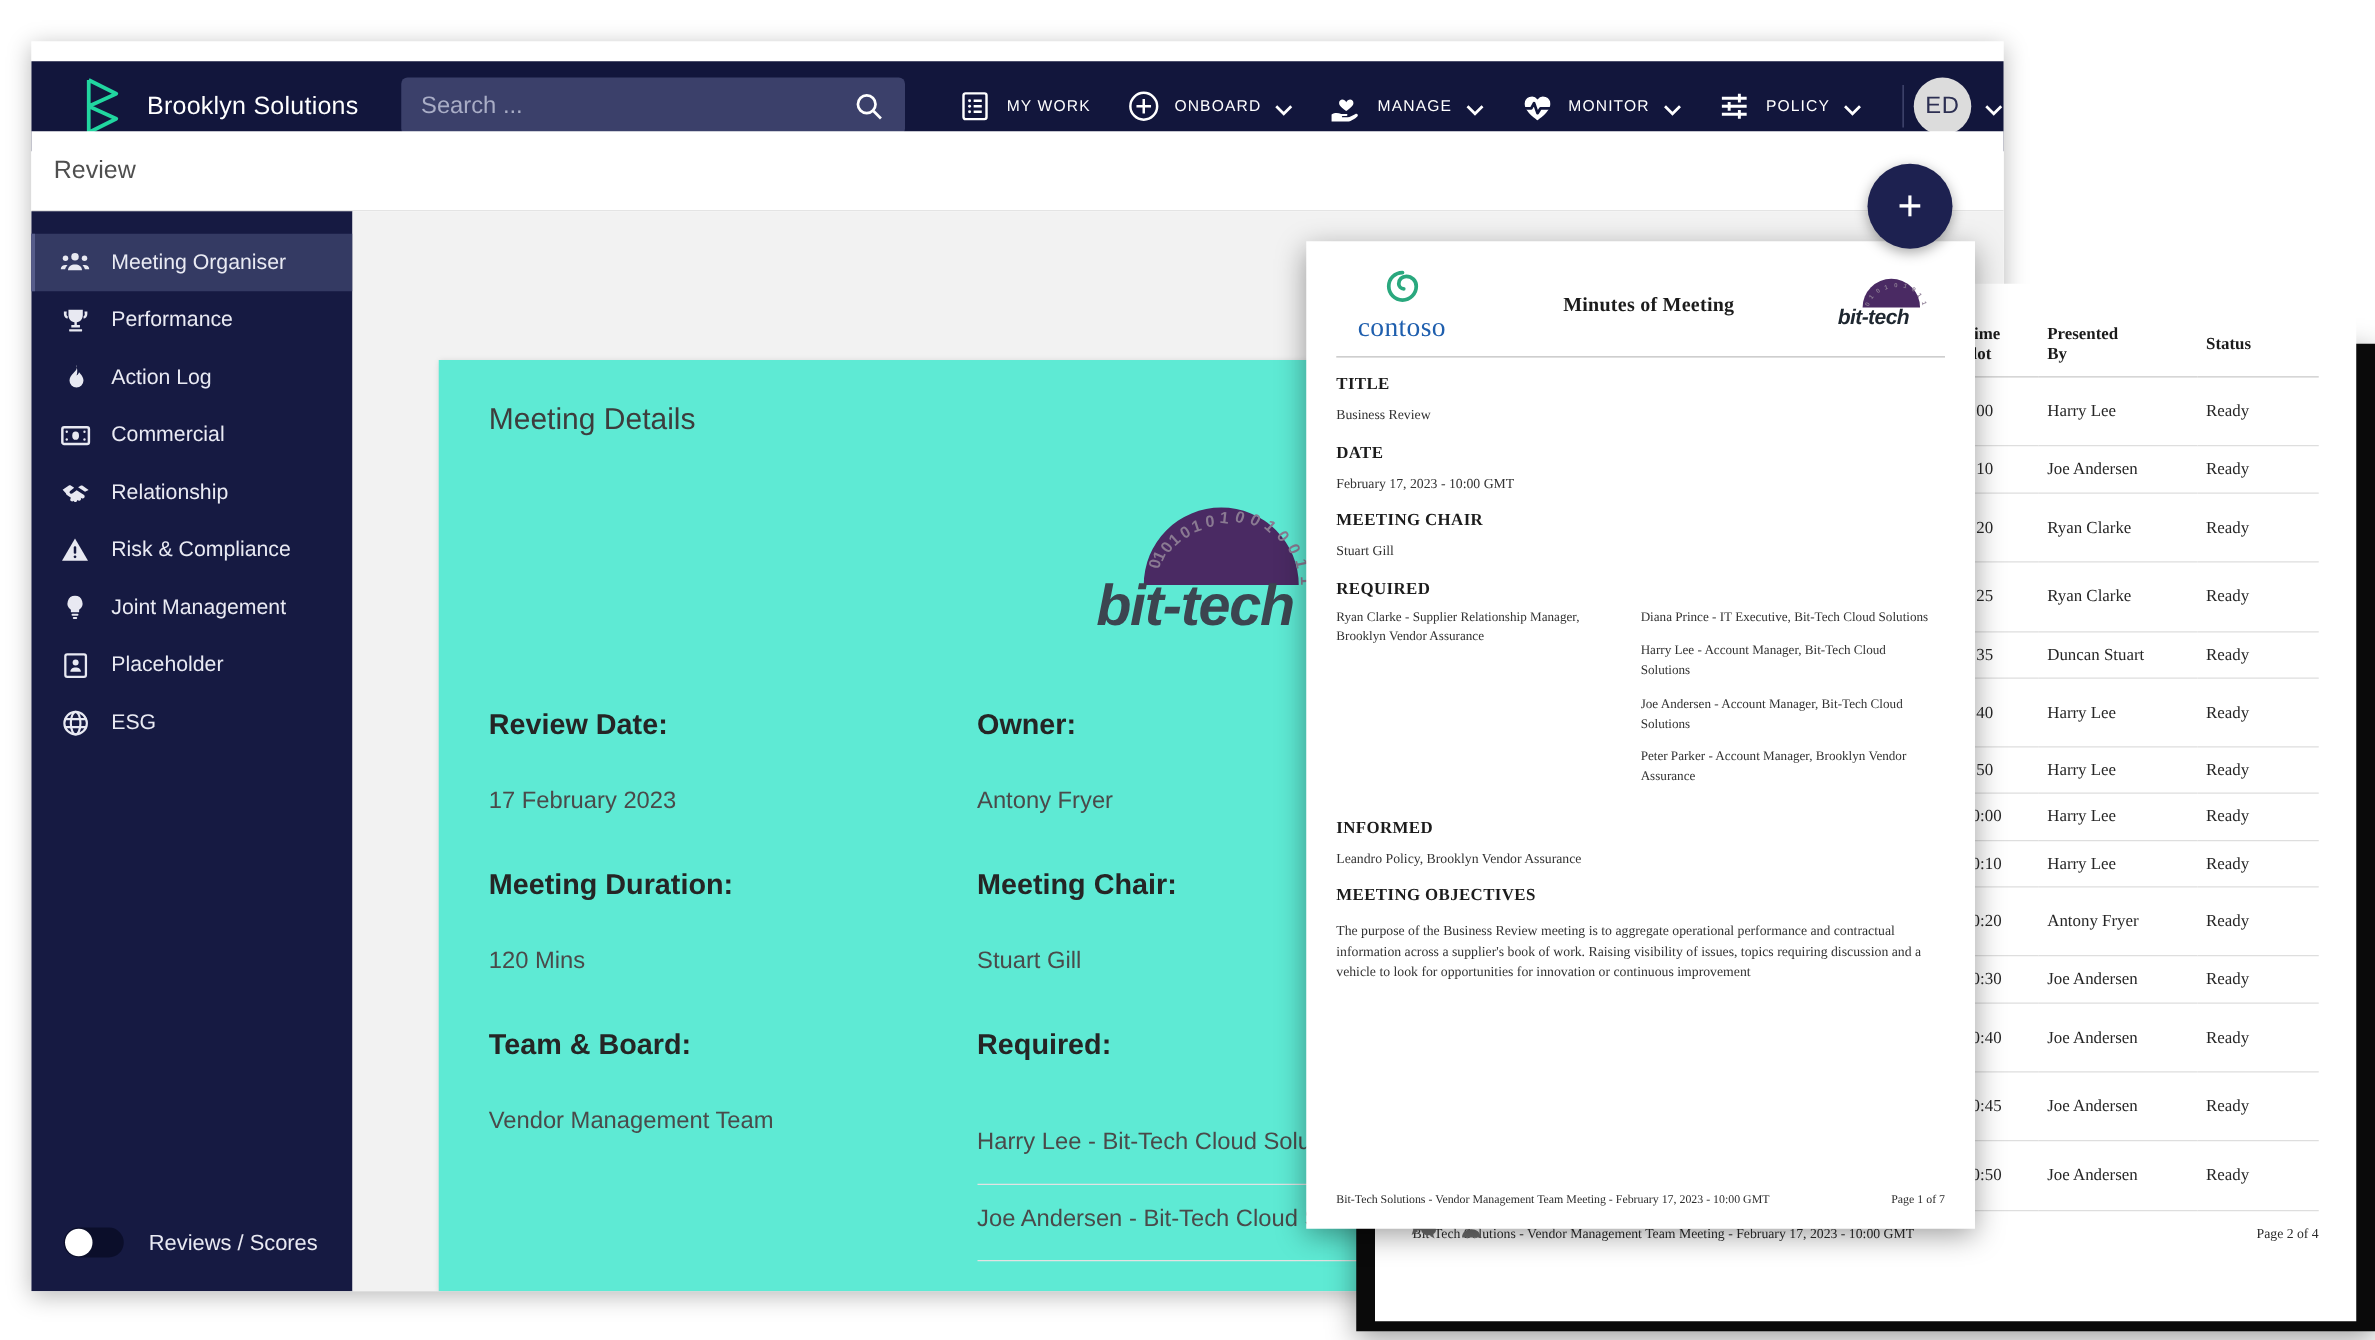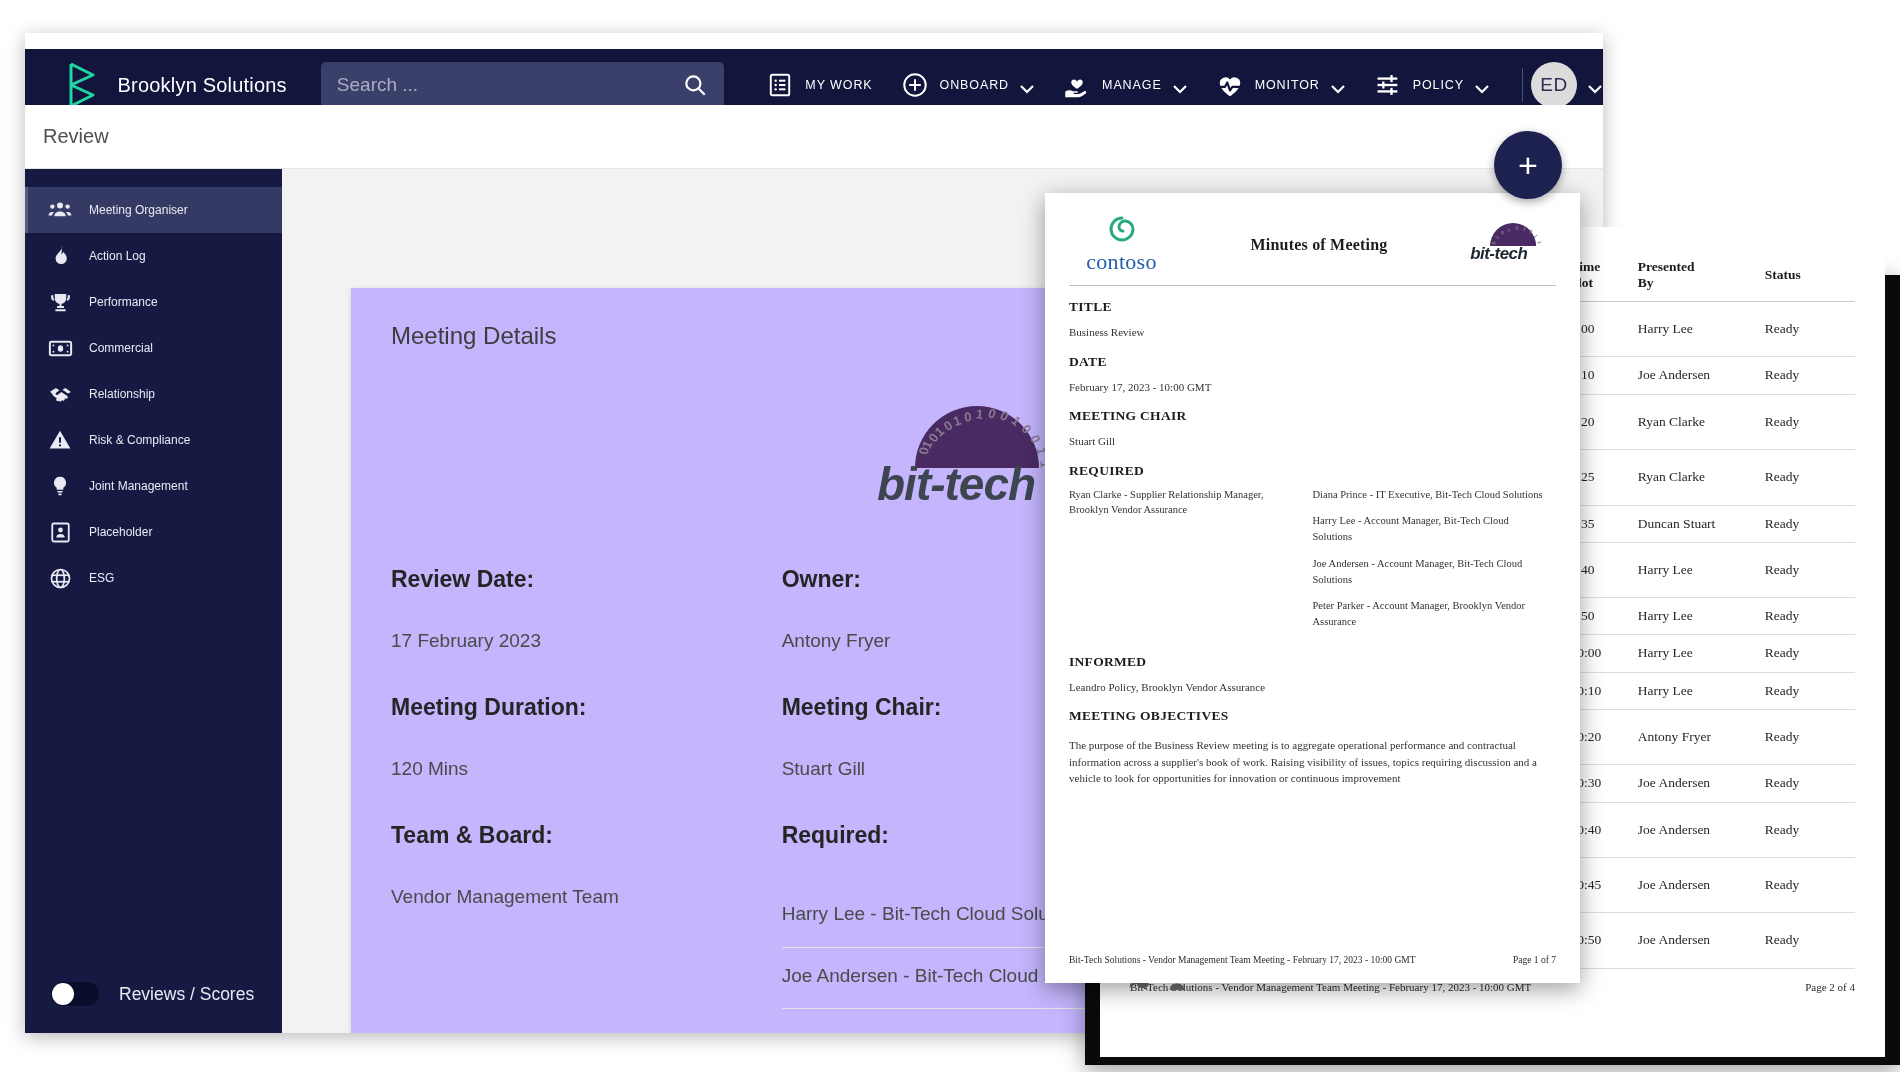--- a/index.html
+++ b/index.html
@@ -54,36 +54,36 @@
     position:absolute; left:0; top:136px; width:257px; height:864px;
     background:#161a42; color:#d7d9e6;
     display:flex; flex-direction:column;
   }
   .side-top{ padding-top:18px; flex:1; }
   .side-item{
     height:46px; display:flex; align-items:center; padding-left:22px; cursor:pointer;
   }
   .side-item.active{ background:#343a63; border-left:3px solid #565c8a; padding-left:19px; }
   .side-ico{ width:26px; height:26px; display:flex; align-items:center; justify-content:center; color:#e8e9f2; flex:0 0 26px; }
-  .side-label{ margin-left:16px; font-size:12px; color:#e9eaf3; white-space:nowrap; }
+  .side-label{ margin-left:16px; font-size:17px; color:#e9eaf3; white-space:nowrap; }
   .side-bottom{ height:78px; display:flex; align-items:center; padding-left:26px; }
   .toggle{
     width:48px; height:24px; border-radius:12px; background:#0b0e2a; position:relative; flex:0 0 48px; cursor:pointer;
   }
   .toggle .knob{ position:absolute; left:1px; top:1px; width:22px; height:22px; border-radius:50%; background:#fff; }
   .toggle-label{ margin-left:20px; font-size:17.5px; color:#e9eaf3; white-space:nowrap; }
 
   
   .content{
     position:absolute; left:257px; top:136px; width:1321px; height:864px;
     background:#f2f2f2;
   }
   .detail-card{
     position:absolute; left:69px; top:119px; width:1252px; height:745px;
-    background:#c4b5fd; box-shadow:0 1px 5px rgba(0,0,0,.13);
+    background:#5eead4; box-shadow:0 1px 5px rgba(0,0,0,.13);
     padding:34px 40px;
   }
   .card-title{ font-size:24px; color:#3d3d3d; font-weight:400; }
   .bt-logo-wrap{ display:flex; justify-content:center; margin-top:42px; }
   .fields{ display:grid; grid-template-columns:1fr 1fr 1fr; margin-top:46px; row-gap:0; }
   .f-label{ font-size:23px; font-weight:bold; color:#252525; padding-bottom:26px; }
   .f-value{ font-size:19px; color:#4a4a4a; padding-bottom:42px; }
   .req-list{ font-size:19px; color:#4a4a4a; }
   .req-row{ padding:14px 0 18px 0; border-bottom:1px solid #e2e2e2; line-height:1.5; }
 
@@ -283,36 +283,36 @@
                 <path d="M0.6 17.4c0-2.2 1.7-3.4 3.8-3.4.6 0 1.1.1 1.6.3-1 .8-1.7 1.9-1.9 3.1z"></path>
               <circle cx="19.6" cy="8.6" r="2.2"></circle>
                 <path d="M23.4 17.4c0-2.2-1.7-3.4-3.8-3.4-.6 0-1.1.1-1.6.3 1 .8 1.7 1.9 1.9 3.1z"></path>
             </svg>
           </span>
           <span class="side-label">Meeting Organiser</span>
         </div>
 
         <div class="side-item">
           <span class="side-ico">
-            <svg width="22" height="22" viewBox="0 0 24 24" fill="#e8e9f2">
-              <path d="M13.6 1.5c.6 3.4-1.4 4.9-2.9 6.6-1.6 1.8-3.5 3.7-3.5 6.6a6.1 6.1 0 0 0 12.2 0c0-3.3-2.3-5.4-3.9-7.3-.3 1.4-1.2 2.3-2.1 2.8.9-2.8.7-6-.2-8.7z"></path>
-            </svg>
-          </span>
-          <span class="side-label">Action Log</span>
-        </div>
-
-        <div class="side-item">
-          <span class="side-ico">
             <svg width="23" height="23" viewBox="0 0 24 24" fill="#e8e9f2">
               <path d="M6 3h12v4.2c0 3.3-2.3 5.8-5 6.1v2.4h2.6v2H8.4v-2H11v-2.4c-2.7-.3-5-2.8-5-6.1z"></path>
               <path d="M4.6 4.4H2.2v2c0 2.2 1.4 3.6 3.2 3.9v-1.9c-.6-.3-1-.9-1-1.8zM19.4 4.4h2.4v2c0 2.2-1.4 3.6-3.2 3.9v-1.9c.6-.3 1-.9 1-1.8z"></path>
               <rect x="6.6" y="19.1" width="10.8" height="2" rx=".4"></rect>
             </svg>
           </span>
           <span class="side-label">Performance</span>
+        </div>
+
+        <div class="side-item">
+          <span class="side-ico">
+            <svg width="22" height="22" viewBox="0 0 24 24" fill="#e8e9f2">
+              <path d="M13.6 1.5c.6 3.4-1.4 4.9-2.9 6.6-1.6 1.8-3.5 3.7-3.5 6.6a6.1 6.1 0 0 0 12.2 0c0-3.3-2.3-5.4-3.9-7.3-.3 1.4-1.2 2.3-2.1 2.8.9-2.8.7-6-.2-8.7z"></path>
+            </svg>
+          </span>
+          <span class="side-label">Action Log</span>
         </div>
 
         <div class="side-item">
           <span class="side-ico">
             <svg width="25" height="25" viewBox="0 0 24 24" fill="none" stroke="#e8e9f2" stroke-width="1.9">
               <rect x="1.8" y="5.6" width="20.4" height="12.8" rx="1.4"></rect>
               <ellipse cx="12" cy="12" rx="2.6" ry="3.2" fill="#e8e9f2" stroke="none"></ellipse>
               <circle cx="5.2" cy="9" r=".9" fill="#e8e9f2" stroke="none"></circle>
                 <circle cx="5.2" cy="15" r=".9" fill="#e8e9f2" stroke="none"></circle>
               <circle cx="18.8" cy="9" r=".9" fill="#e8e9f2" stroke="none"></circle>

